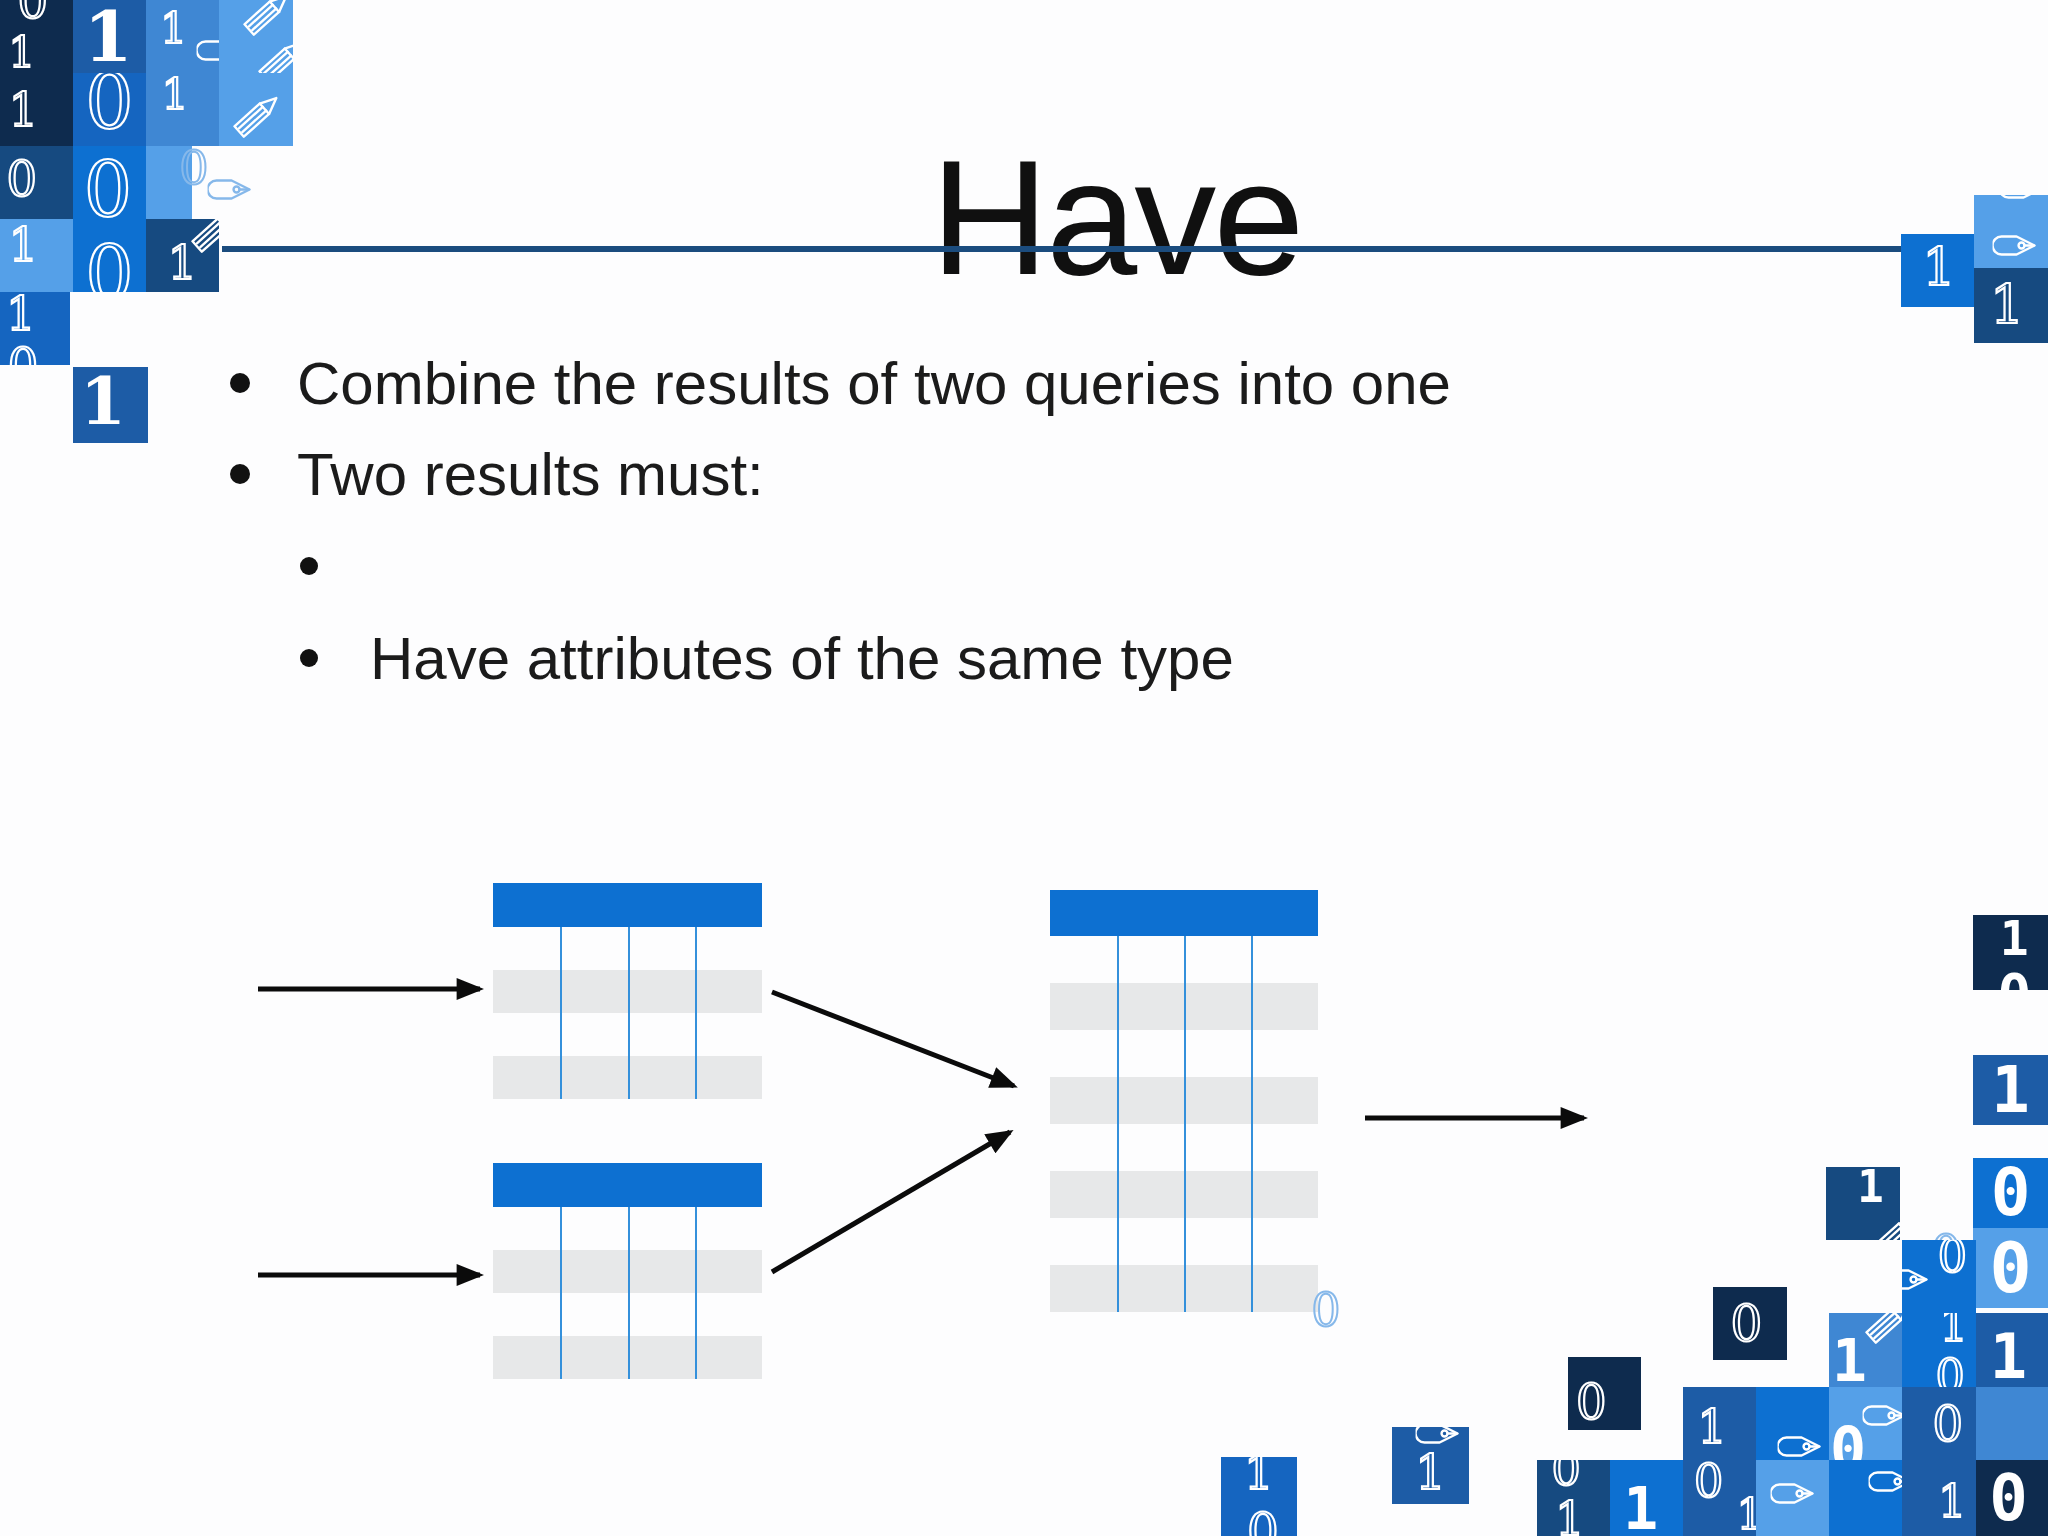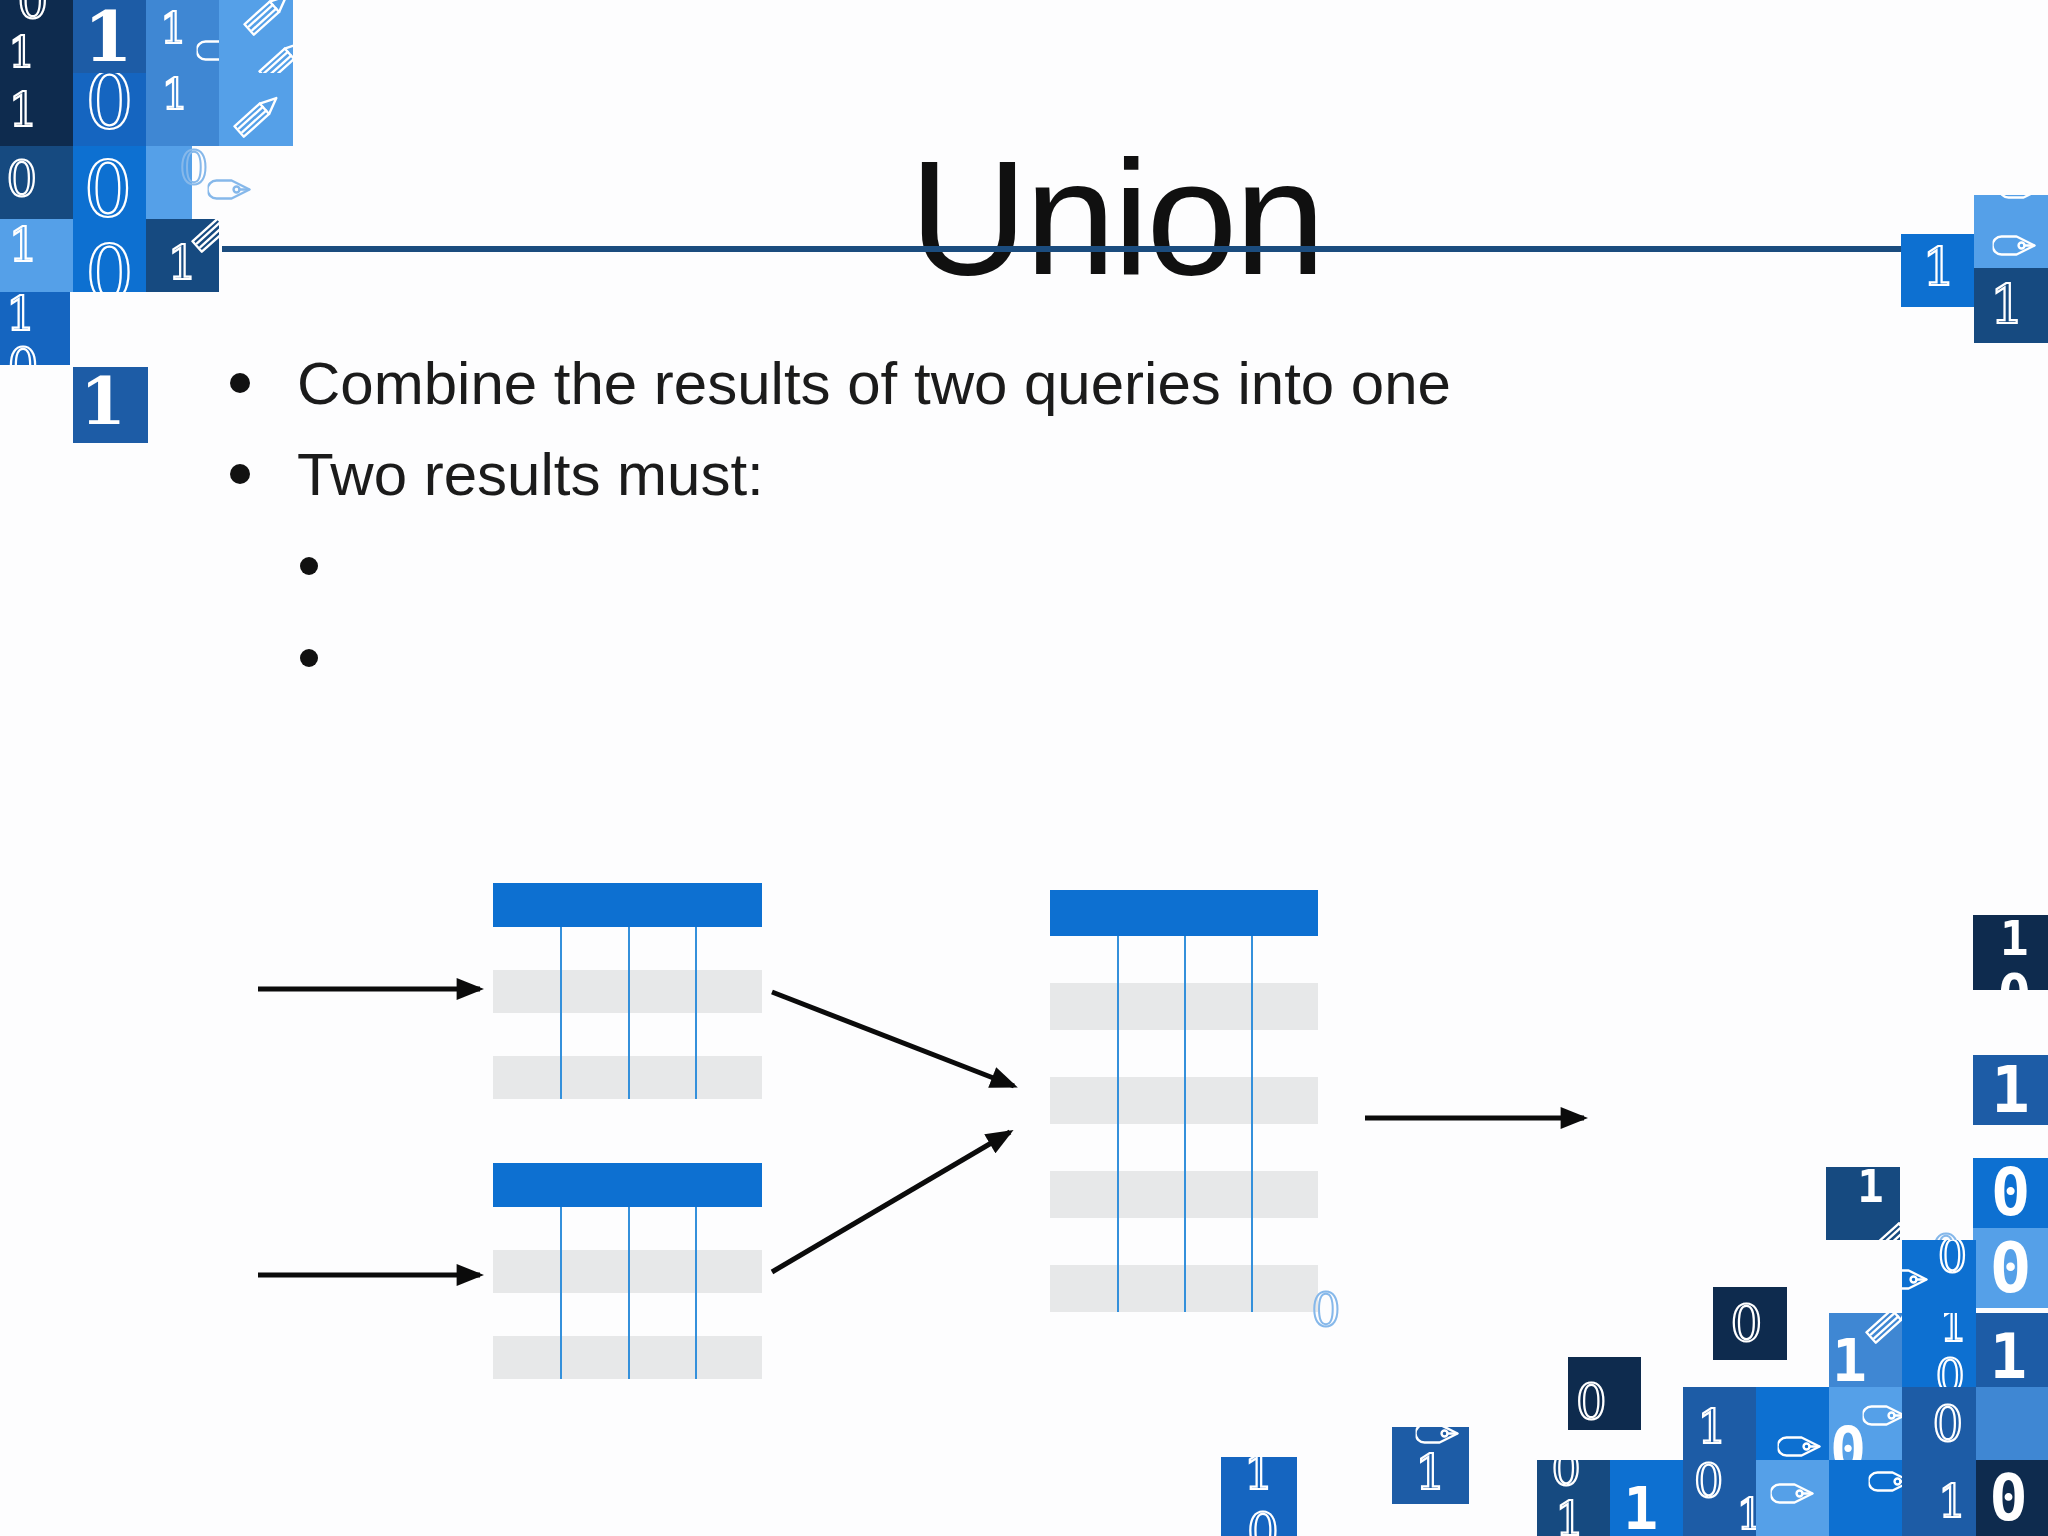--- a/index.html
+++ b/index.html
@@ -47,36 +47,37 @@
   .g-sm{font-family:"DejaVu Sans Mono",monospace;font-weight:bold;color:#FFFFFF;}
   .g-ss{font-family:"DejaVu Serif",serif;font-weight:bold;color:#FFFFFF;}
   .icon-svg{fill:none;stroke:currentColor;stroke-width:2.4;stroke-linejoin:round;stroke-linecap:round;}
   .col-w{color:#FFFFFF;}
   .col-b{color:#86B8EA;}
   .glyph.pencil{transform:translate(-50%,-50%) rotate(-42deg);}
 </style>
 </head>
 <body>
 
-<h1 id="slide-title">Union</h1>
+<h1 id="slide-title">Have</h1>
 <div id="title-rule"></div>
 
 <div class="bullet-row lvl1" style="left:230px;top:345px;">
   <span class="dot"></span>
   <span>Combine the results of two queries into one</span>
 </div>
 <div class="bullet-row lvl1" style="left:230px;top:436px;">
   <span class="dot"></span>
   <span>Two results must:</span>
 </div>
 <div class="bullet-row lvl2" style="left:300px;top:528px;">
   <span class="dot"></span>
 </div>
 <div class="bullet-row lvl2" style="left:300px;top:620px;">
   <span class="dot"></span>
+  <span>Have attributes of the same type</span>
 </div>
 
 <div id="diagram">
     <div class="table-block" style="left: 493px; top: 883px; width: 269px; height: 216px;">
       <div class="t-header" style="height: 44px;"></div>
       <div class="t-row" style="height: 43px;"></div>
       <div class="t-row gray" style="height: 43px;"></div>
       <div class="t-row" style="height: 43px;"></div>
       <div class="t-row gray" style="height: 43px;"></div>
       <div class="t-col" style="left: 67px; top: 44px; height: 172px;"></div>

